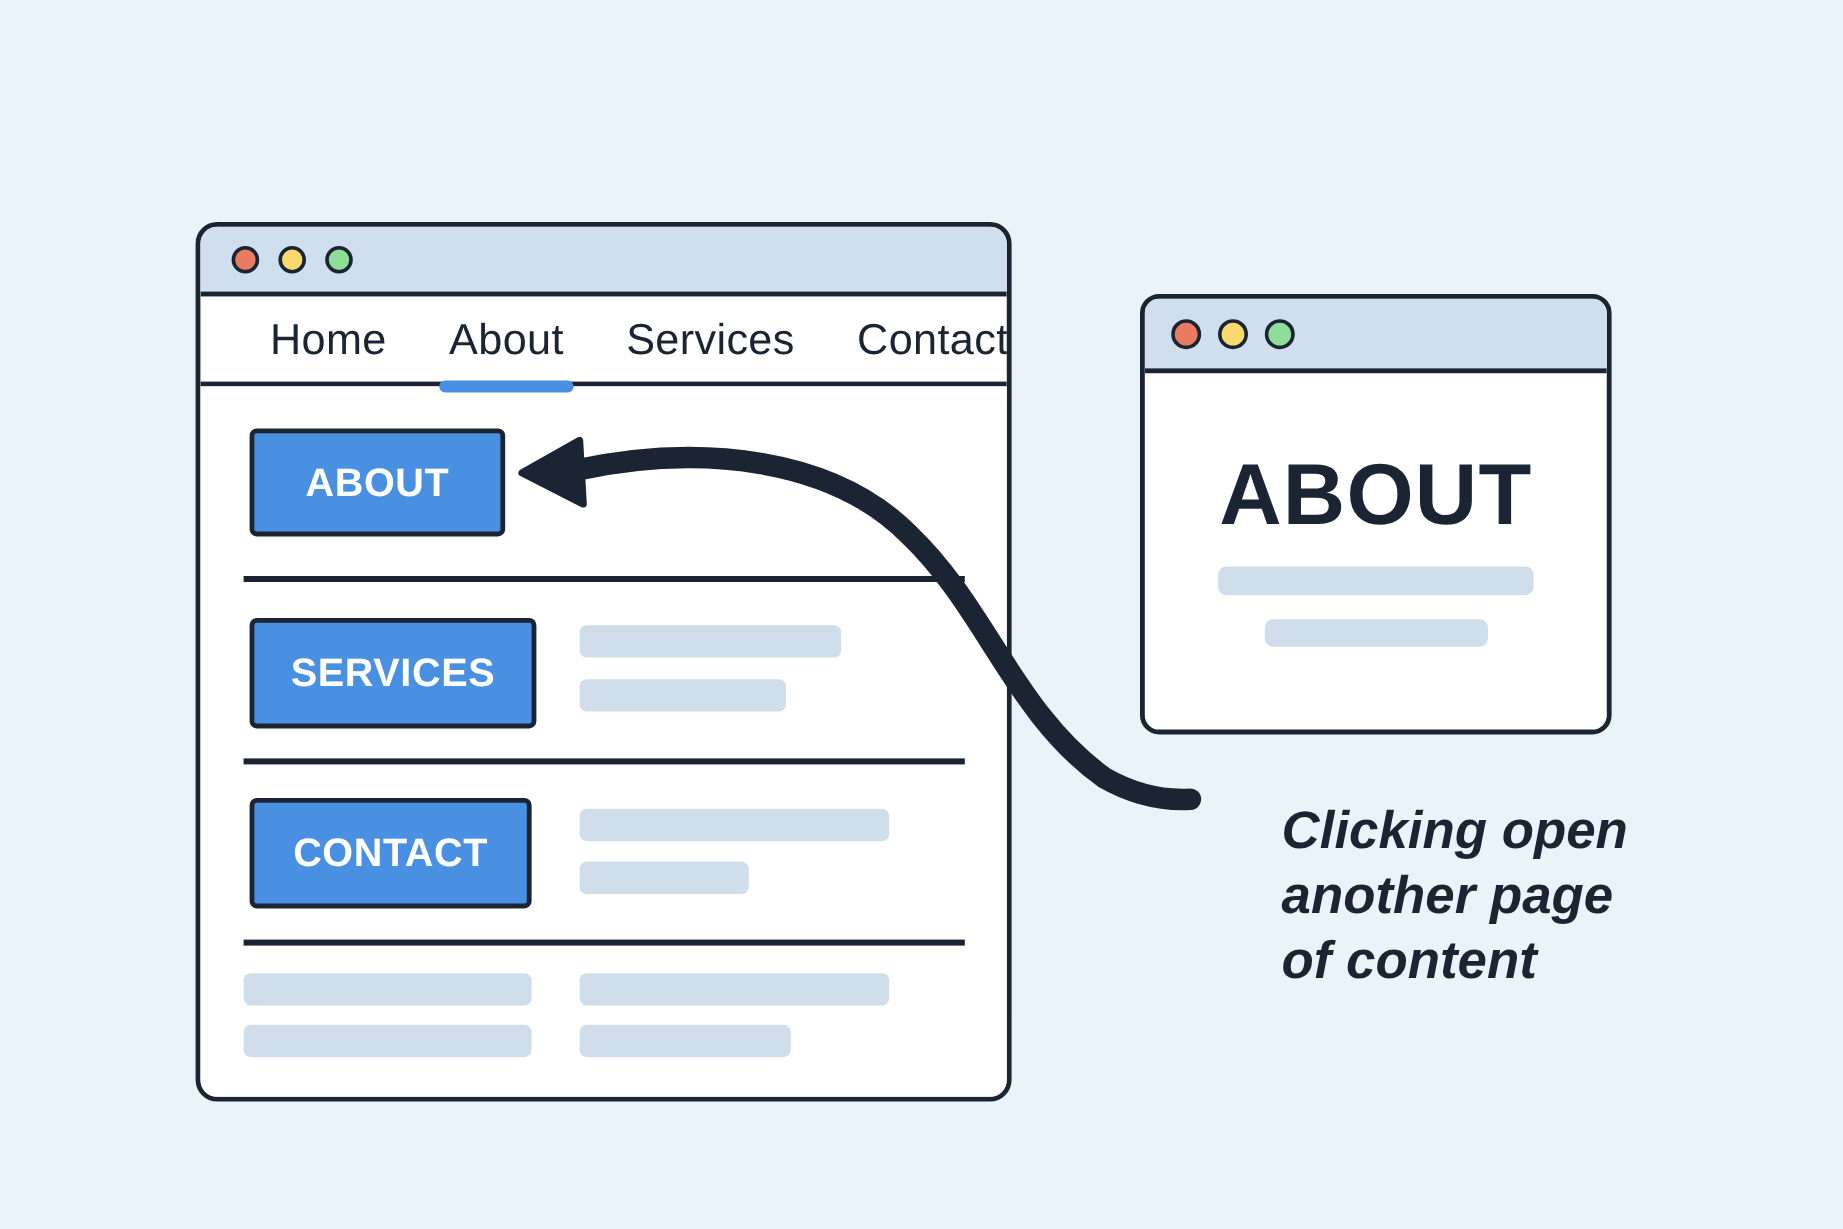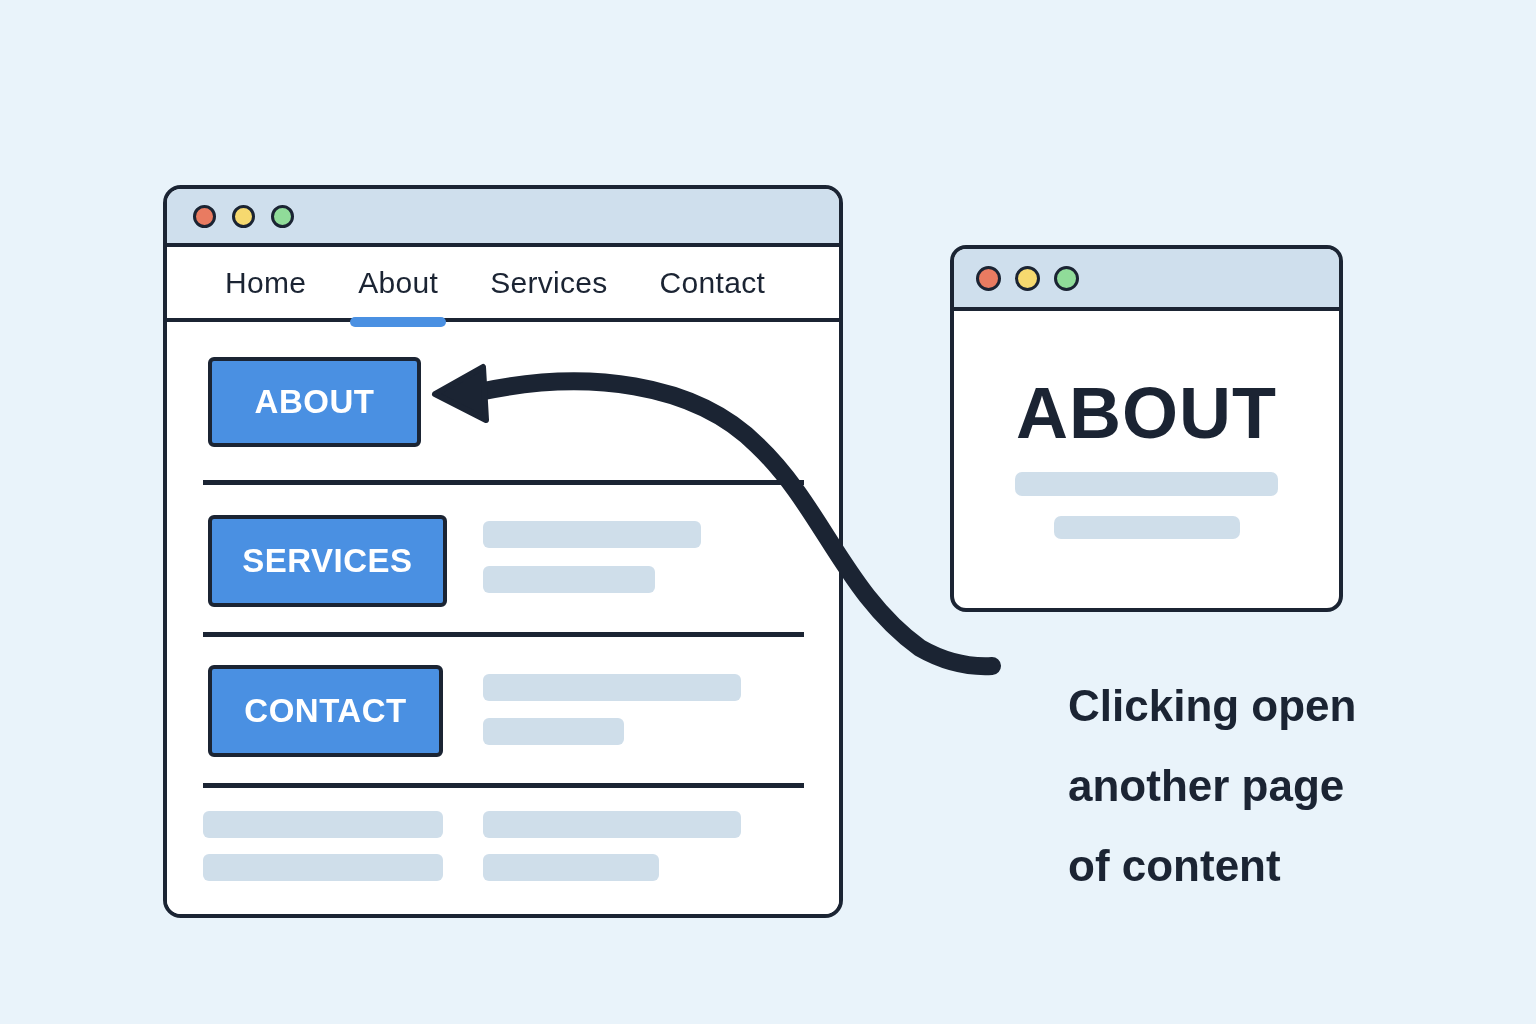--- a/index.html
+++ b/index.html
@@ -21,21 +21,21 @@
   .result-window .titlebar{height:62px;padding-left:22px;gap:14px;}
   .dot{display:inline-block;border-radius:50%;border:3px solid var(--ink);}
   .main-window .dot{width:23px;height:23px;}
   .result-window .dot{width:25px;height:25px;}
   .dot.red{background:var(--dotred);}
   .dot.yellow{background:var(--dotyellow);}
   .dot.green{background:var(--dotgreen);}
 
   
   .navbar{position:relative;height:75px;display:flex;align-items:center;padding-left:58px;gap:52px;
-          border-bottom:4px solid var(--ink);font-size:30px;letter-spacing:.3px;}
+          border-bottom:4px solid var(--ink);font-size:36px;letter-spacing:.3px;}
   .nav-item{position:relative;display:flex;align-items:center;height:100%;cursor:pointer;}
   .nav-item.active::after{content:"";position:absolute;left:-8px;right:-8px;bottom:-9px;height:10px;
           border-radius:6px;background:var(--blue);z-index:3;}
 
   
   .content{position:relative;width:100%;height:592px;background:var(--white);}
   .btn{position:absolute;display:flex;align-items:center;justify-content:center;background:var(--blue);
        border:4px solid var(--ink);border-radius:6px;color:var(--white);font-weight:700;
        font-size:33px;letter-spacing:.5px;cursor:pointer;}
   .btn-about{left:41px;top:35px;width:213px;height:90px;}
@@ -54,22 +54,22 @@
   .b4{left:316px;top:532px;width:176px;}
 
   
   .result-body{text-align:center;}
   .result-heading{margin-top:62px;font-size:72px;line-height:80px;font-weight:800;letter-spacing:1px;}
   .rb{background:var(--bar);border-radius:7px;margin:0 auto;}
   .rb1{margin-top:19px;width:263px;height:24px;}
   .rb2{margin-top:20px;width:186px;height:23px;}
 
   
-  .caption{position:absolute;left:1068px;top:666px;width:318px;font-size:44px;line-height:80px;
-           font-weight:600;color:var(--ink);}
+  .caption{position:absolute;left:1068px;top:666px;width:318px;font-size:44px;line-height:54px;
+           font-weight:600;color:var(--ink);font-style:italic;}
   .arrow-svg{position:absolute;left:0;top:0;width:1536px;height:1024px;z-index:20;pointer-events:none;}
 </style>
 </head>
 <body>
 
 <div class="canvas">
 
   <div class="window main-window">
     <div class="titlebar">
       <span class="dot red"></span>

